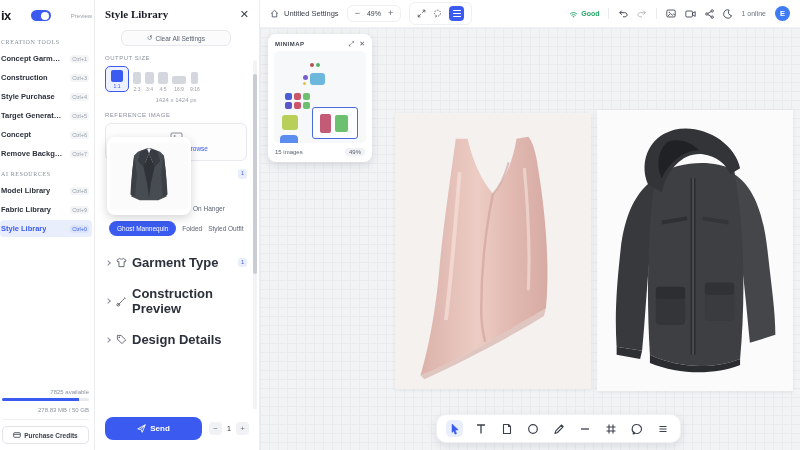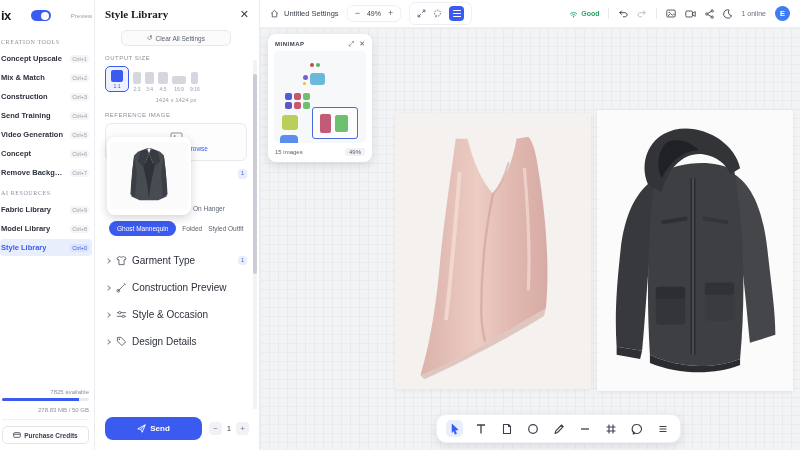--- a/index.html
+++ b/index.html
@@ -60,21 +60,21 @@
   .opt-row2{position:absolute;left:4px;top:54px;display:flex;gap:6px;align-items:center}
   .opt{font-size:6.5px;color:#5a6270;cursor:pointer;white-space:nowrap}
   .pill{background:#3b5bf0;color:#fff;font-size:6.5px;padding:4px 8px;border-radius:10px;cursor:pointer;white-space:nowrap}
   .suit-card{position:absolute;left:2px;top:-30px;width:84px;height:78px;background:#fff;border-radius:8px;box-shadow:0 3px 10px rgba(20,24,40,.18);padding:3px;z-index:3}
   .suit-card svg{width:100%;height:100%;border-radius:6px}
   .chev{width:6px;height:6px;position:relative;flex:none}
   .chev::after{content:"";position:absolute;left:1px;top:1px;width:3px;height:3px;border-right:1.1px solid #8b919e;border-top:1.1px solid #8b919e;transform:rotate(45deg)}
   .acc{margin-top:4px}
   .acc-row{display:flex;align-items:center;gap:5px;padding:8px 0;cursor:pointer}
   .acc-row .ic{width:11px;height:11px;flex:none}
-  .acc-row .t{font-size:10px;font-weight:400;color:#2b303b}
+  .acc-row .t{font-size:13px;font-weight:700;color:#2b303b}
   .acc-row .sp{flex:1}
   .pn-scroll{position:absolute;right:2px;top:34px;width:4px;height:380px;background:#f2f3f5;border-radius:2px}
   .pn-scroll>i{display:block;width:100%;height:200px;background:#c9ccd4;border-radius:2px;margin-top:14px}
   .pn-foot{display:flex;align-items:center;gap:7px;padding:8px 10px 10px}
   .send{flex:1;display:flex;align-items:center;justify-content:center;gap:4px;background:#3b5bf0;color:#fff;border:none;border-radius:8px;height:23px;font-size:8px;font-weight:700;cursor:pointer}
   .step{display:flex;align-items:center;gap:5px}
   .step .sbtn{width:13px;height:13px;border-radius:4px;background:#f1f2f5;color:#6b7280;display:flex;align-items:center;justify-content:center;font-size:8px;cursor:pointer}
   .step .val{font-size:7px;color:#2b303b}
 
   
@@ -132,57 +132,53 @@
       <span class="toggle"></span>
       <span class="preview-lb">Preview</span>
       <span class="sp"></span>
       <span class="gear">⚙</span>
       <span class="chev-l"></span>
     </div>
 
     <div class="sb-sec">CREATION TOOLS</div>
 
     <div class="sb-item">
-      <span class="t">Concept Upscale</span>
+      <span class="t">Concept Garment</span>
       <span class="sb-short">Ctrl+1</span>
-    </div>
-    <div class="sb-item">
-      <span class="t">Mix &amp; Match</span>
-      <span class="sb-short">Ctrl+2</span>
     </div>
     <div class="sb-item">
       <span class="t">Construction</span>
       <span class="sb-short">Ctrl+3</span>
     </div>
     <div class="sb-item">
-      <span class="t">Send Training</span>
+      <span class="t">Style Purchase</span>
       <span class="sb-short">Ctrl+4</span>
     </div>
     <div class="sb-item">
-      <span class="t">Video Generation</span>
+      <span class="t">Target Generation</span>
       <span class="sb-short">Ctrl+5</span>
     </div>
     <div class="sb-item">
       <span class="t">Concept</span>
       <span class="sb-short">Ctrl+6</span>
     </div>
     <div class="sb-item">
       <span class="t">Remove Backgro...</span>
       <span class="sb-short">Ctrl+7</span>
     </div>
 
     <div class="sb-sec">AI RESOURCES</div>
 
     <div class="sb-item">
+      <span class="t">Model Library</span>
+      <span class="sb-short">Ctrl+8</span>
+    </div>
+    <div class="sb-item">
       <span class="t">Fabric Library</span>
       <span class="sb-short">Ctrl+9</span>
-    </div>
-    <div class="sb-item">
-      <span class="t">Model Library</span>
-      <span class="sb-short">Ctrl+8</span>
     </div>
     <div class="sb-item active">
       <span class="t">Style Library</span>
       <span class="sb-short">Ctrl+0</span>
     </div>
 
     <div class="sb-bottom">
       <div class="avail">7825 available</div>
       <div class="bar">
           <i></i>
@@ -288,30 +284,20 @@
           <span class="sp"></span>
           <span class="badge">1</span>
         </div>
         <div class="acc-row">
           <span class="chev"></span>
           <svg class="ic" viewBox="0 0 12 12">
               <path d="M2 10 L7 5 M7 5 L9.5 2.5 M9 1.5 L10.5 3" stroke="#5a6270" stroke-width="1" fill="none"></path>
               <circle cx="2.5" cy="9.5" r="1.5" fill="none" stroke="#5a6270" stroke-width="1"></circle>
             </svg>
           <span class="t">Construction Preview</span>
-        </div>
-        <div class="acc-row">
-          <span class="chev"></span>
-          <svg class="ic" viewBox="0 0 12 12">
-              <line x1="1" y1="4" x2="11" y2="4" stroke="#5a6270" stroke-width="1"></line>
-              <line x1="1" y1="8" x2="11" y2="8" stroke="#5a6270" stroke-width="1"></line>
-              <circle cx="4" cy="4" r="1.3" fill="#fff" stroke="#5a6270" stroke-width="1"></circle>
-              <circle cx="8" cy="8" r="1.3" fill="#fff" stroke="#5a6270" stroke-width="1"></circle>
-            </svg>
-          <span class="t">Style &amp; Occasion</span>
         </div>
         <div class="acc-row">
           <span class="chev"></span>
           <svg class="ic" viewBox="0 0 12 12">
               <path d="M1.5 5.5 L1.5 1.5 L5.5 1.5 L10.5 6.5 L6.5 10.5 Z" fill="none" stroke="#5a6270" stroke-width="1"></path>
               <circle cx="3.6" cy="3.6" r=".9" fill="#5a6270"></circle>
             </svg>
           <span class="t">Design Details</span>
         </div>
       </div>

